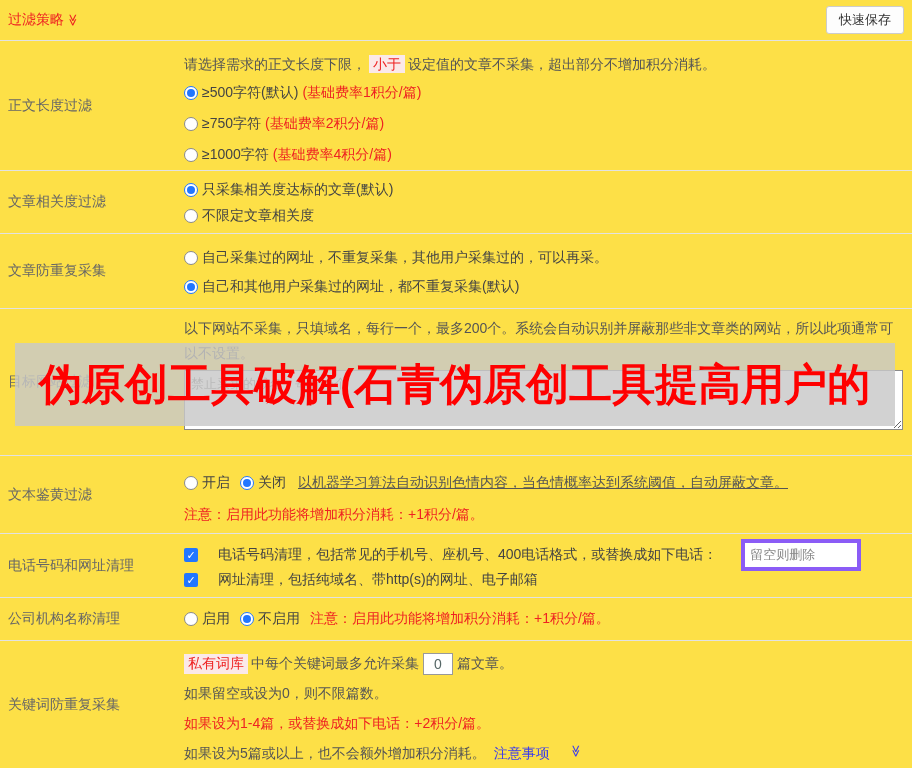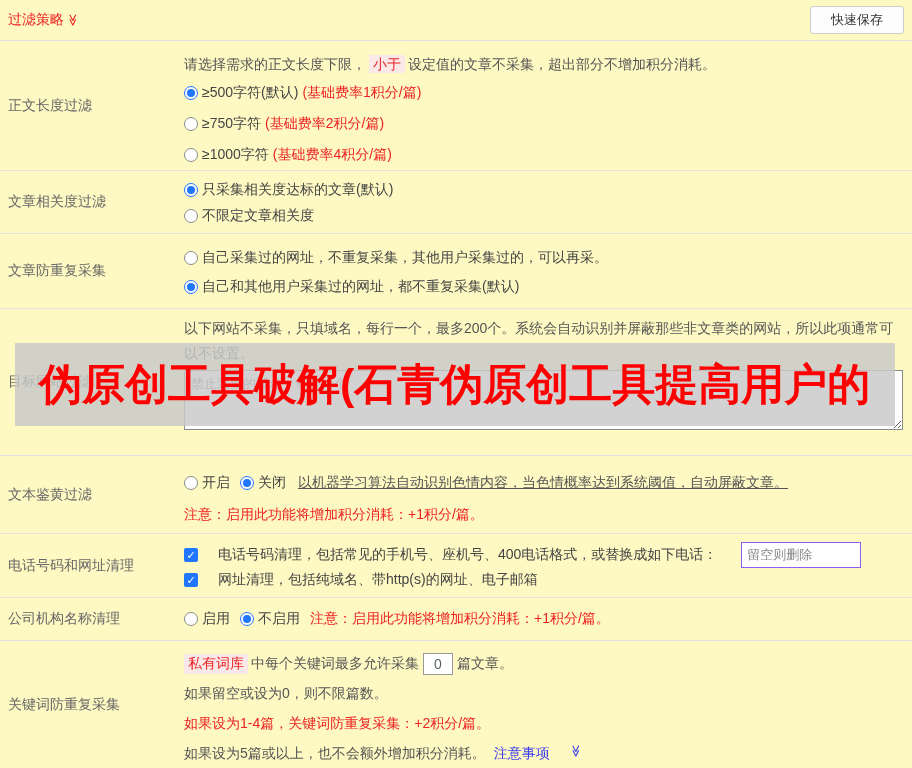--- a/index.html
+++ b/index.html
@@ -1,25 +1,25 @@
 <!DOCTYPE html>
 <html><head>
 <meta charset="utf-8">
 <style>
   * { margin:0; padding:0; box-sizing:border-box; }
   html,body { background:#fff; }
   body { font-family:"Liberation Sans","DejaVu Sans",sans-serif; font-size:14px; color:#555; }
-  .page { position:relative; width:912px; height:768px; background:#fef9c3; overflow:hidden; }
+  .page { position:relative; width:912px; height:768px; background:#fde047; overflow:hidden; }
 
   
   .hdr { height:40px; display:flex; align-items:center; justify-content:space-between; padding:0 8px; }
   .hdr-title { color:#ee2222; font-size:14px; display:flex; align-items:center; gap:3px; }
   .chev { display:inline-block; transform:rotate(90deg); font-size:12px; line-height:1; }
   .save-btn { background:#fdfdfd; border:1px solid #ccc; border-radius:3px; color:#333;
-              font-size:13px; padding:4px 20px; cursor:pointer; }
+              font-size:13px; padding:4px 12px; cursor:pointer; }
 
   
   .row { display:flex; border-top:1px solid #e2e2e2; position:relative; }
   .lbl { width:184px; flex:0 0 184px; display:flex; align-items:center; padding-left:8px; color:#666; }
   .cnt { flex:1; padding-right:8px; position:relative; }
 
   .red { color:#ee2222; }
   .hl  { color:#ee2222; background:#fbe9e9; padding:1px 4px; margin:0 3px; }
 
   
@@ -67,21 +67,21 @@
   .r5 { height:78px; }
   .r5 .cnt { padding-top:13px; }
   .r5 .line1 { height:28px; gap:10px; }
   .r5 .desc { color:#555; margin-left:2px;text-decoration:underline; }
   .r5 .note { height:30px; line-height:34px; }
 
   
   .r6 { height:64px; }
   .r6 .cnt { padding-top:8px; }
   .r6 .line { height:25px; color:#444; gap:20px; }
-  .r6 input { width:120px; height:21px; border:1px solid #8b5cf6; padding:12px 5px; font-size:13px;
+  .r6 input { width:120px; height:21px; border:4px solid #8b5cf6; padding:12px 5px; font-size:13px;
               color:#555; margin-left:4px; }
   .r6 input::placeholder { color:#888; }
 
   
   .r7 { height:43px; }
   .r7 .cnt { display:flex; align-items:center; gap:10px; }
 
   
   .r8 { height:128px; }
   .r8 .cnt { padding-top:8px; }
@@ -217,21 +217,21 @@
   <div class="row r8">
     <div class="lbl">关键词防重复采集</div>
     <div class="cnt">
       <div class="line">
         <span class="hl" style="margin-left:0">私有词库</span>
         <span>中每个关键词最多允许采集</span>
         <input type="text" class="num-input" value="0" style="">
         <span>篇文章。</span>
       </div>
       <div class="line">如果留空或设为0，则不限篇数。</div>
-      <div class="line red">如果设为1-4篇，关键词防重复采集：+2积分/篇。</div>
+      <div class="line red">如果设为1-4篇，或替换成如下电话：+2积分/篇。</div>
       <div class="line">
         <span>如果设为5篇或以上，也不会额外增加积分消耗。</span>
         <span class="link">
           <span>注意事项</span>
           <span class="chev">≫</span>
         </span>
       </div>
     </div>
   </div>
 

